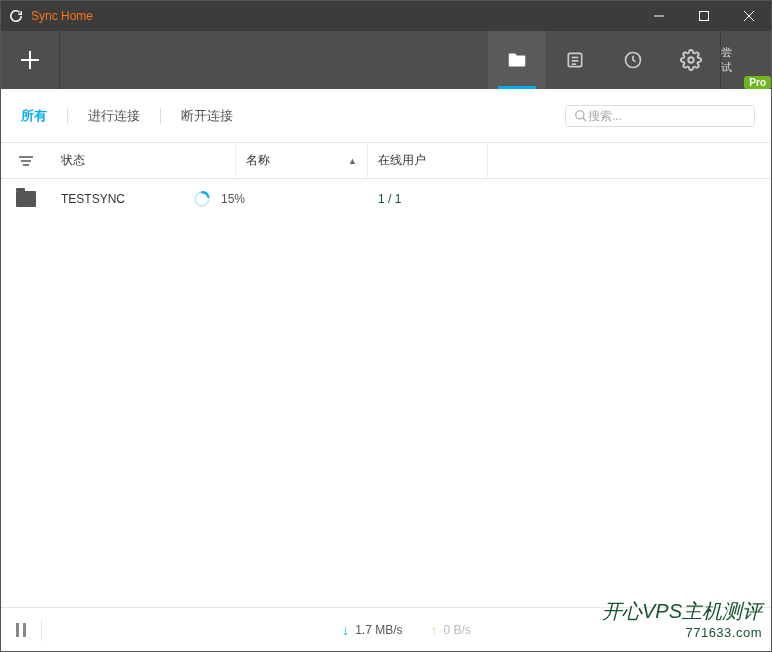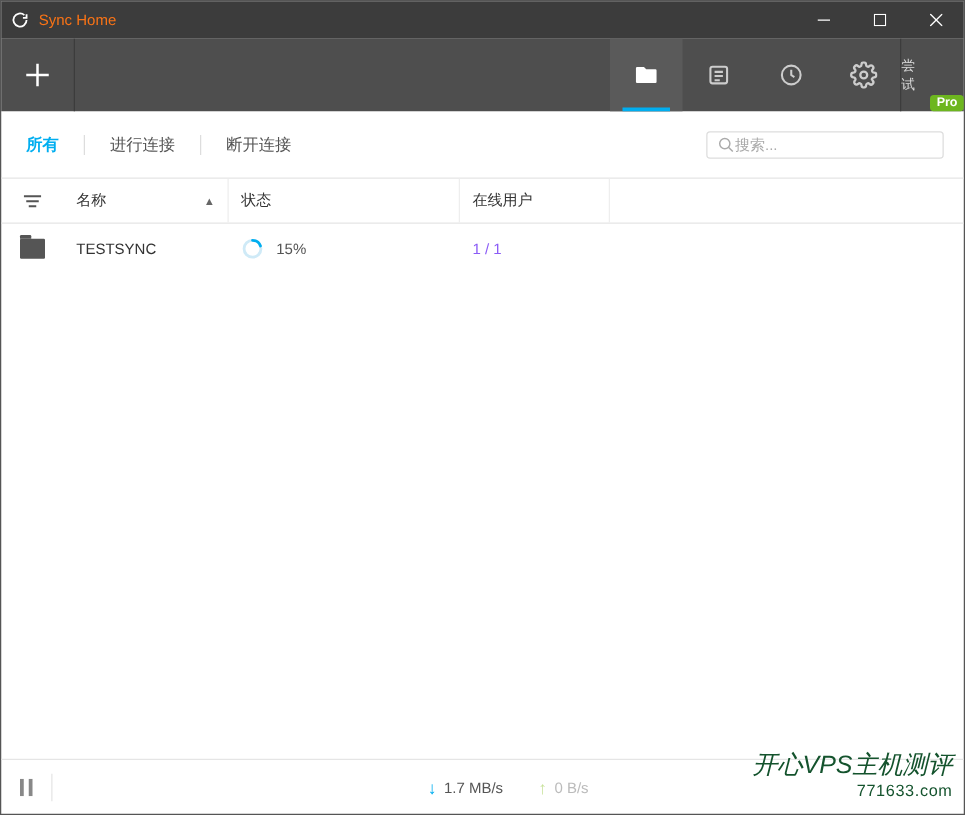--- a/index.html
+++ b/index.html
@@ -37,21 +37,21 @@
 .th-status { width:185px; }
 .th-users { width:120px; }
 .sort-arrow { margin-left:auto; font-size:9px; color:#666; }
 
 .rows { flex:1; overflow:auto; }
 .row { height: 40px; display:flex; align-items:center; font-size:12px; }
 .cell { padding: 0 10px; }
 .c-icon { width:50px; display:flex; justify-content:center; }
 .c-name { width:132px; color:#333; }
 .c-status { width:185px; display:flex; align-items:center; gap:10px; color:#555; }
-.c-users { width:120px; color:#8b5cf6; }
+.c-users { width:120px; color:#14532d; }
 .folder-ico { width:20px; height:16px; background:#555; border-radius:1px; position:relative; }
 .folder-ico::before { content:""; position:absolute; top:-3px; left:0; width:9px; height:3px; background:#555; border-radius:1px 1px 0 0;}
 .spinner { width:18px; height:18px; }
 
 .statusbar { height: 44px; border-top:1px solid #e5e5e5; display:flex; align-items:center; font-size:12px; color:#555; }
 .sb-btn { width:40px; display:flex; justify-content:center; align-items:center; height:100%; }
 .sb-sep { width:1px; height:22px; background:#e5e5e5; }
 .sb-center { flex:1; display:flex; justify-content:center; gap:28px; align-items:center; }
 .sb-speed { display:flex; align-items:center; gap:6px; }
 .down-arrow { color:#00aef0; font-weight:bold; font-size:14px; }
@@ -149,26 +149,26 @@
   </div>
 
   <div class="table-header">
     <div class="th th-filter">
       <svg width="14" height="12" viewBox="0 0 14 12" stroke="#555" stroke-width="1.5">
           <line x1="0" y1="2" x2="14" y2="2"></line>
           <line x1="2" y1="6" x2="12" y2="6"></line>
           <line x1="4" y1="10" x2="10" y2="10"></line>
         </svg>
     </div>
+    <div class="th th-status">
+      <span>状态</span>
+    </div>
     <div class="th th-name">
       <span>名称</span>
       <span class="sort-arrow">▲</span>
-    </div>
-    <div class="th th-status">
-      <span>状态</span>
     </div>
     <div class="th th-users">
       <span>在线用户</span>
     </div>
   </div>
 
   <div class="rows">
     <div class="row">
       <div class="cell c-icon">
           <div class="folder-ico"></div>

